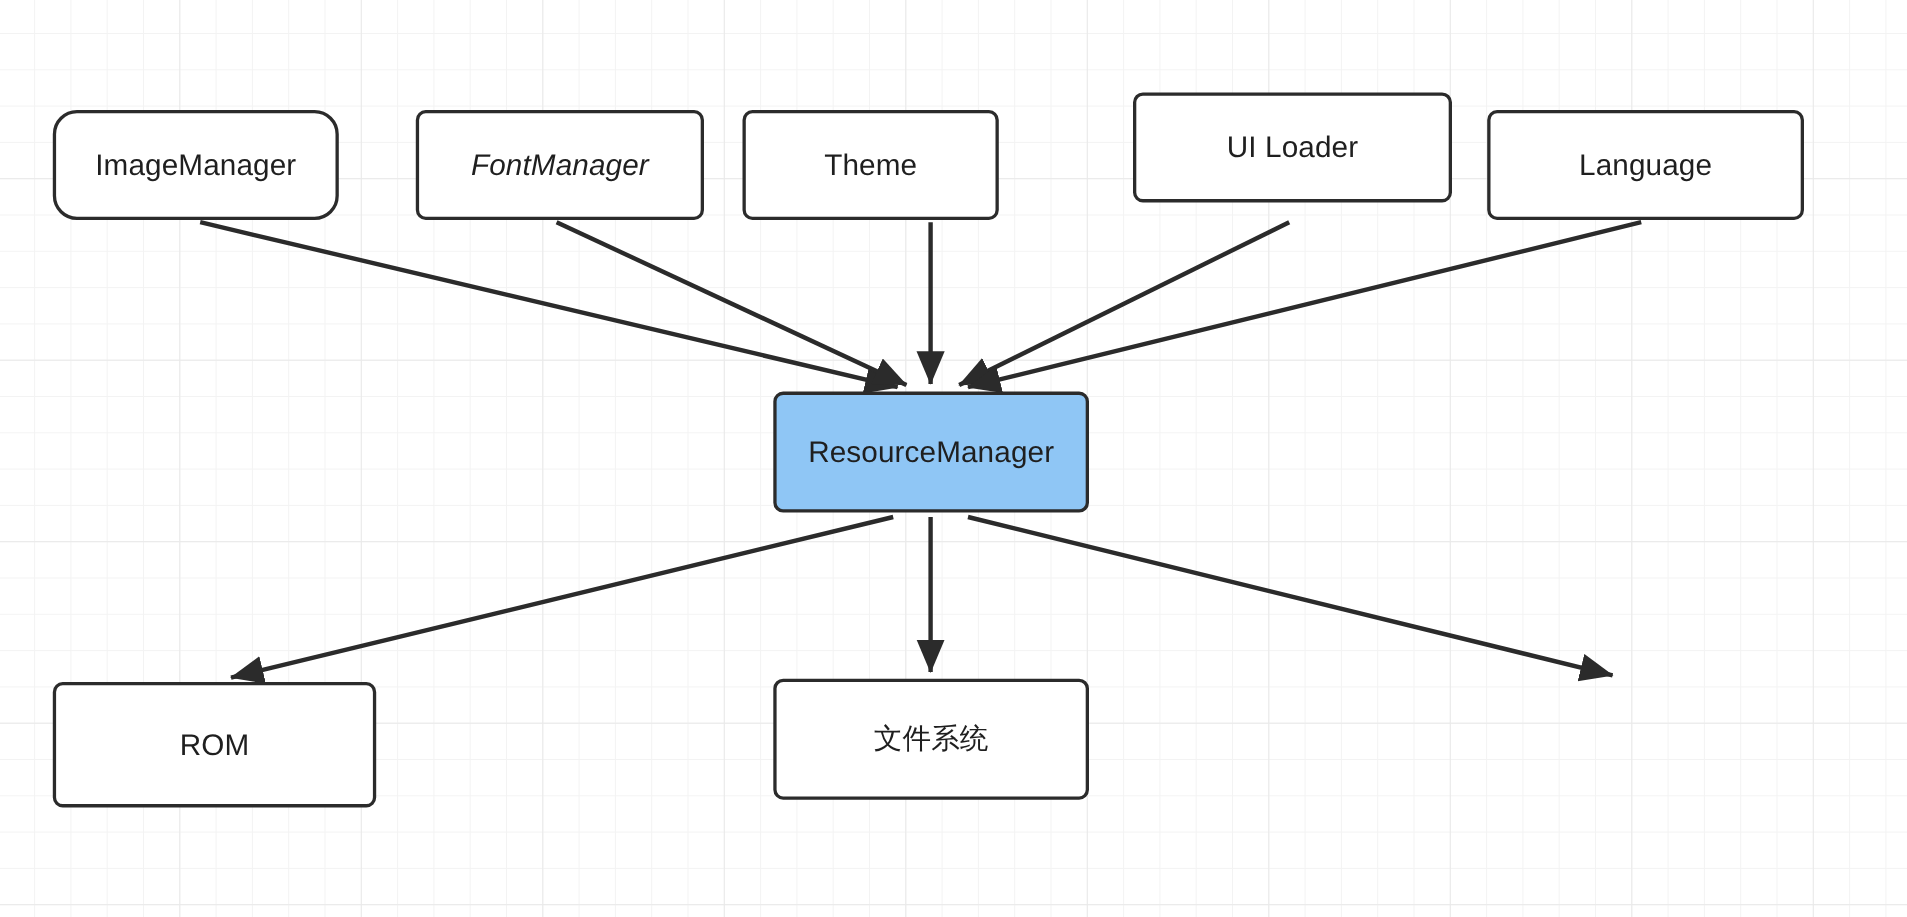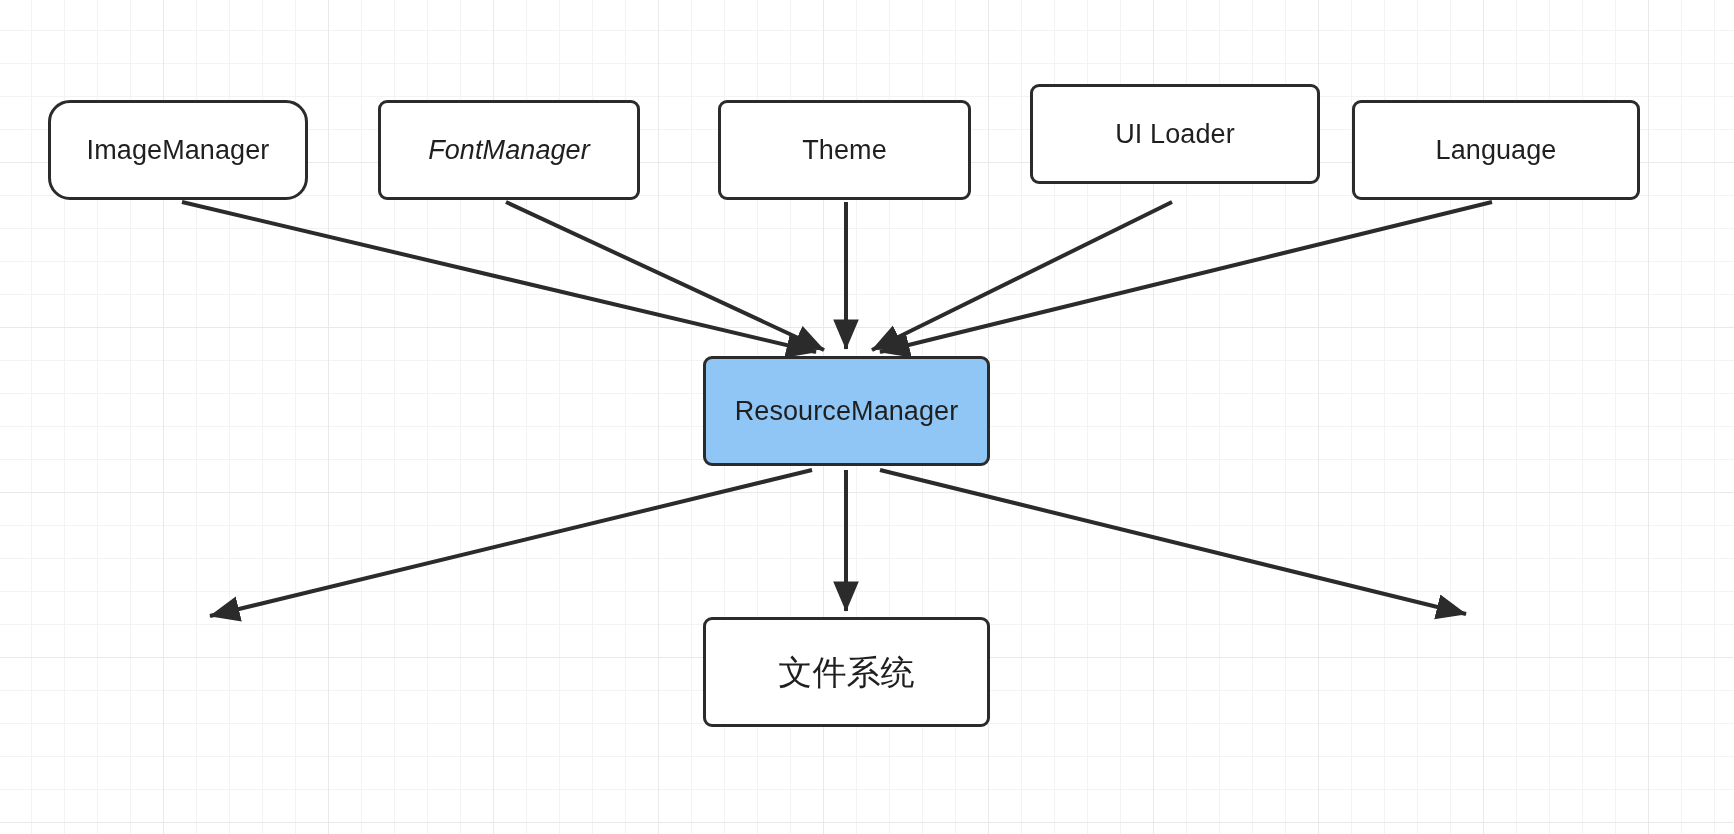--- a/index.html
+++ b/index.html
@@ -52,22 +52,22 @@
     white-space: nowrap;
     z-index: 2;
   }
   .node.accent {
     background: #8FC6F5;
   }
   .node .label {
     pointer-events: none;
   }
   .node .label.cjk {
-    font-family: Liberation Sans, sans-serif;
-    font-size: 34px;
+    font-family: Liberation Serif, serif;
+    font-size: 26px;
   }
 </style>
 </head>
 <body>
 
 <div id="canvas">
 
   <svg id="edges" viewBox="0 0 1734 834" width="1734" height="834" xmlns="http://www.w3.org/2000/svg">
     <defs>
       <marker id="arrowhead" markerWidth="9" markerHeight="9" refX="7.4" refY="3.2" orient="auto" markerUnits="strokeWidth">
@@ -93,35 +93,38 @@
   </svg>
 
   <div class="node" style="left:48px; top:100px; width:260px; height:100px;border-radius:22px;">
     <span class="label">ImageManager</span>
   </div>
 
   <div class="node" style="left:378px; top:100px; width:262px; height:100px;font-style:italic;">
     <span class="label">FontManager</span>
   </div>
 
-  <div class="node" style="left:718px; top:100px; width:253px; height:100px;">
+  <div class="node" style="left:675px; top:100px; width:233px; height:100px;">
     <span class="label">Theme</span>
   </div>
 
   <div class="node" style="left:1030px; top:84px; width:290px; height:100px;">
     <span class="label">UI Loader</span>
   </div>
 
   <div class="node" style="left:1352px; top:100px; width:288px; height:100px;">
     <span class="label">Language</span>
   </div>
 
   <div class="node accent" style="left:703px; top:356px; width:287px; height:110px;">
     <span class="label">ResourceManager</span>
   </div>
 
+  <div class="node" style="left:48px; top:620px; width:294px; height:114px;">
+    <span class="label">ROM</span>
+  </div>
 
   <div class="node" style="left:703px; top:617px; width:287px; height:110px;">
     <span class="label cjk">文件系统</span>
   </div>
 
 
 </div>
 
 </body></html>

